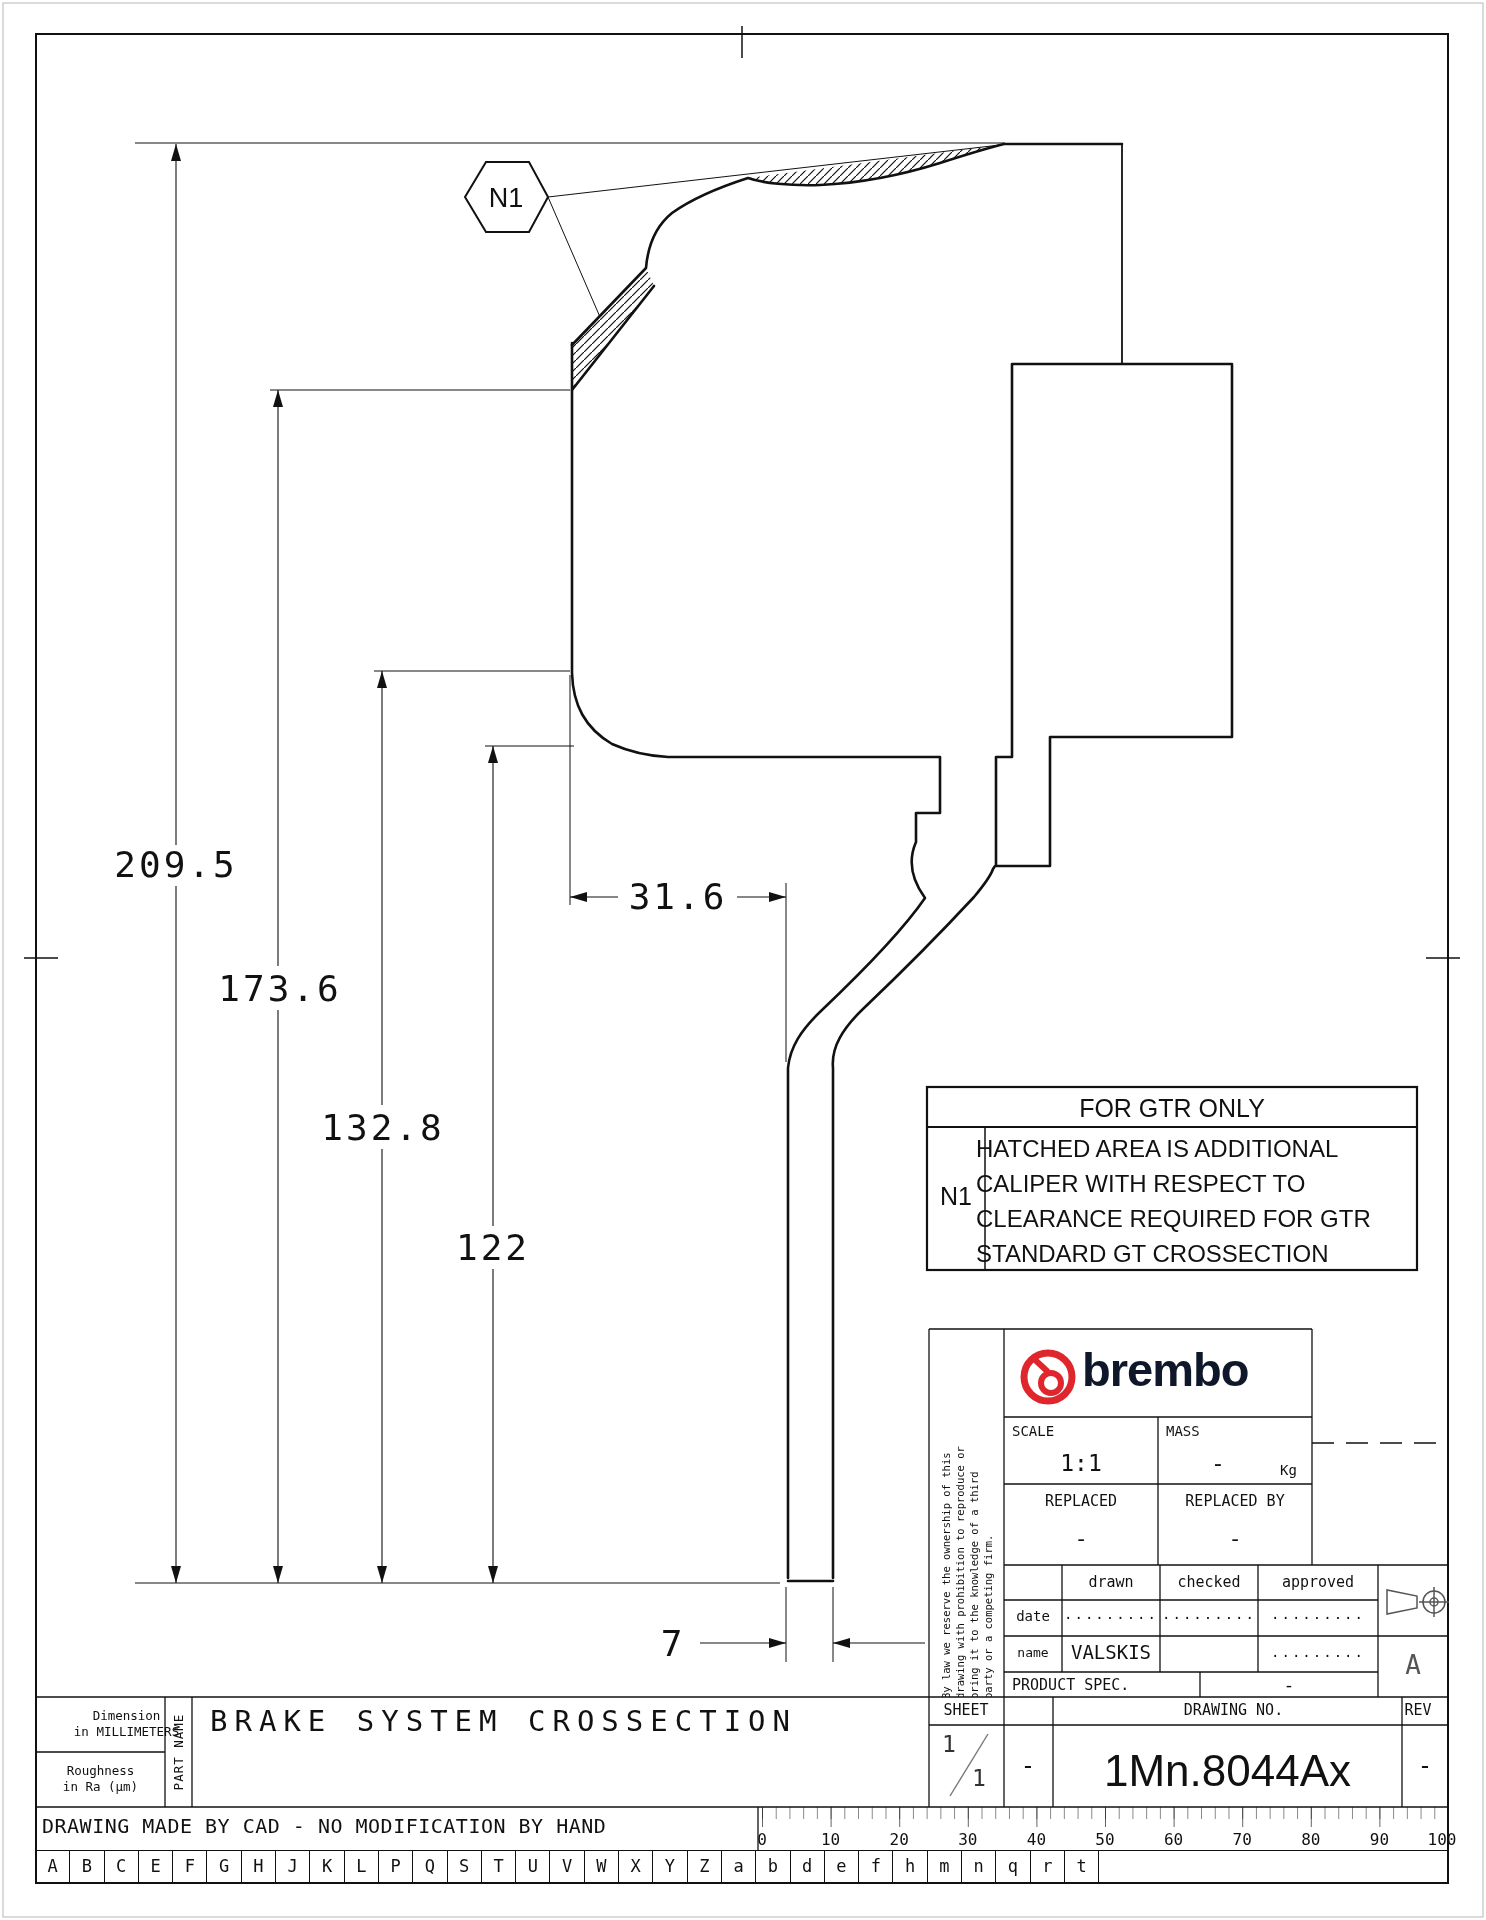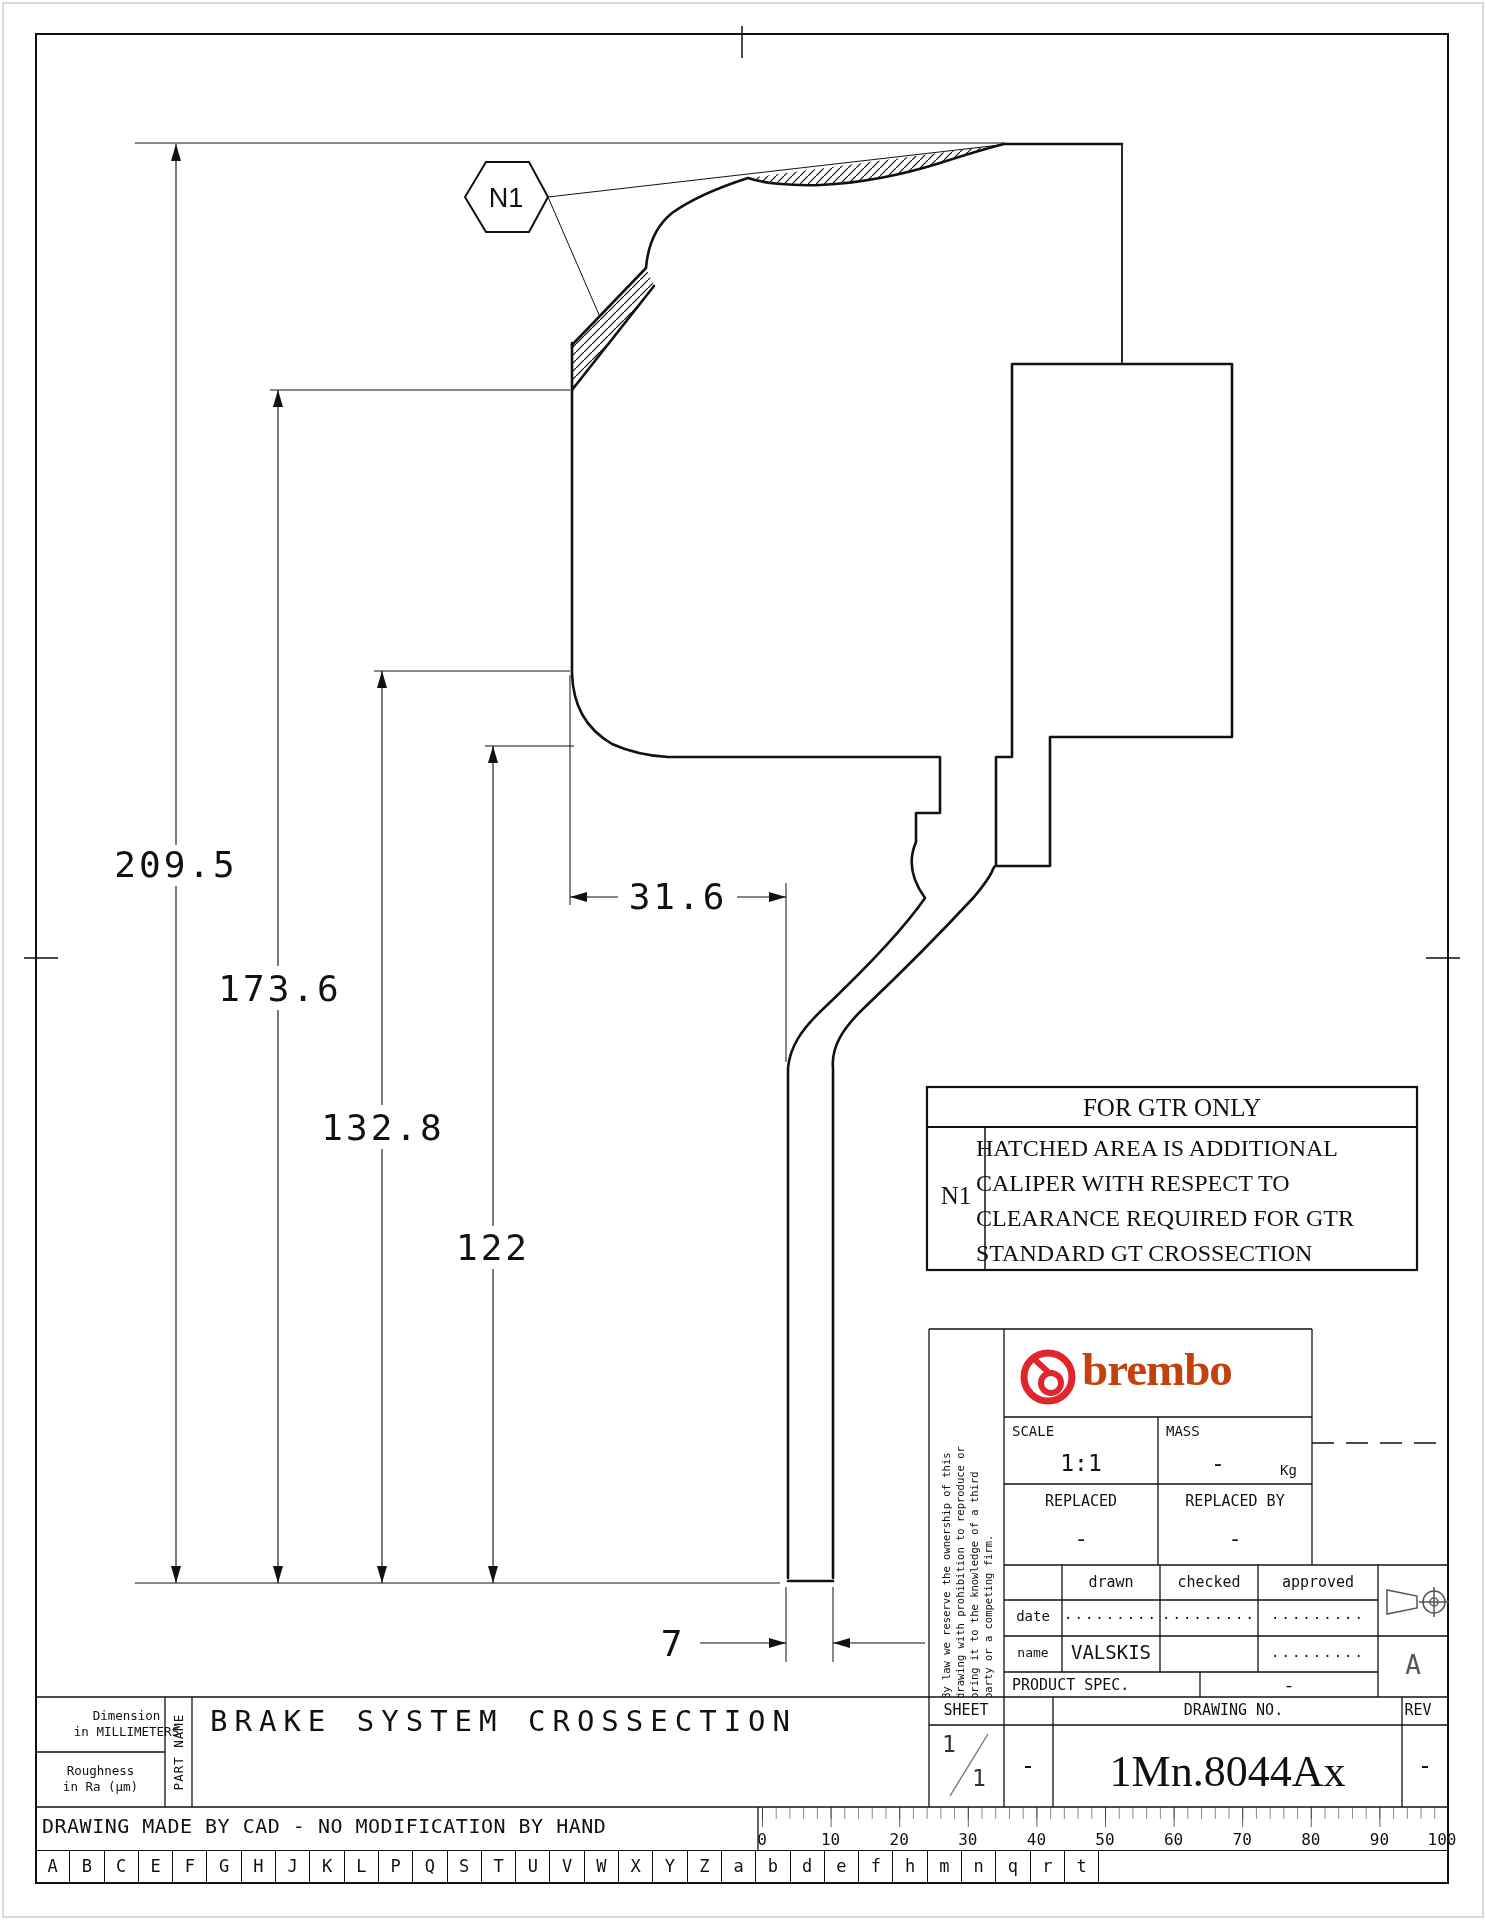--- a/index.html
+++ b/index.html
@@ -3,32 +3,32 @@
 <meta charset="utf-8">
 <style>
   html,body{margin:0;padding:0;background:#e8e8e8;}
   .page{position:relative;width:1486px;height:1920px;background:#ffffff;overflow:hidden;
         font-family:"DejaVu Sans Mono",monospace;color:#111;}
   .abs{position:absolute;}
   svg{position:absolute;left:0;top:0;}
   .t{position:absolute;white-space:nowrap;}
   .c{text-align:center;}
   .mono{font-family:"DejaVu Sans Mono",monospace;}
-  .sans{font-family:Liberation Serif, serif;}
+  .sans{font-family:Liberation Sans, sans-serif;}
   .gtr-line{height:35px;line-height:35px;font-size:24px;}
   .law{transform:rotate(-90deg) translateX(-368px);transform-origin:0 0;width:368px;height:75px;
        font-size:10.5px;line-height:14px;letter-spacing:0px;padding-top:8px;box-sizing:border-box;}
   .cell-label{font-size:14px;}
   .dots{font-size:14px;letter-spacing:2px;}
   .letters{position:absolute;left:36px;top:1850px;width:1412px;height:33px;display:flex;
            border-top:1.5px solid #111;box-sizing:border-box;}
   .letters .lc{width:34.3px;border-right:1px solid #111;box-sizing:border-box;
                text-align:center;font-size:17px;line-height:31px;}
   .letters .fill{flex:1;border-right:none;}
-  .red{color:#c2410c;}
+  .red{color:#0f172a;}
 </style>
 </head>
 <body>
 
 <div class="page">
 
 <svg width="1486" height="1920" viewBox="0 0 1486 1920">
   <defs>
     <pattern id="hatch" patternUnits="userSpaceOnUse" width="8" height="8">
       <path d="M0,8 L8,0" stroke="#111" stroke-width="1.2" fill="none"></path>

